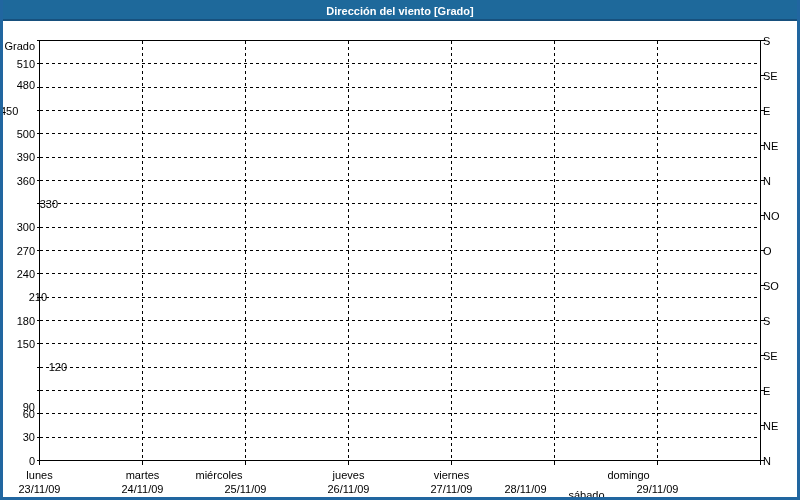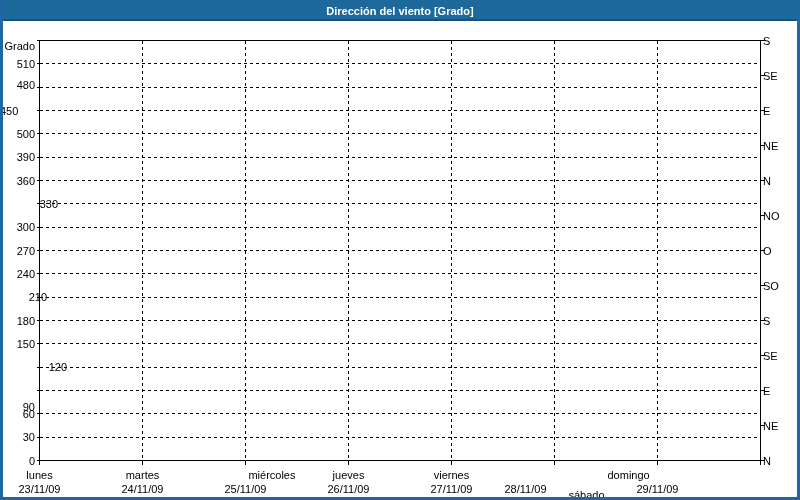--- a/index.html
+++ b/index.html
@@ -145,21 +145,21 @@
       <div class="lbl" style="left: 763px; top: 208.5px;">NO</div>
       <div class="lbl" style="left: 763px; top: 173.5px;">N</div>
       <div class="lbl" style="left: 763px; top: 138.5px;">NE</div>
       <div class="lbl" style="left: 763px; top: 103.5px;">E</div>
       <div class="lbl" style="left: 763px; top: 68.5px;">SE</div>
       <div class="lbl" style="left: 763px; top: 33.5px;">S</div>
       <div class="lbl" style="left: -10.5px; top: 468px; width: 100px; text-align: center;">lunes</div>
       <div class="lbl" style="left: -10.5px; top: 482px; width: 100px; text-align: center;">23/11/09</div>
       <div class="lbl" style="left: 92.5px; top: 468px; width: 100px; text-align: center;">martes</div>
       <div class="lbl" style="left: 92.5px; top: 482px; width: 100px; text-align: center;">24/11/09</div>
-      <div class="lbl" style="left: 195.5px; top: 468px; width: 100px; text-align: right;">miércoles</div>
+      <div class="lbl" style="left: 195.5px; top: 468px; width: 100px; text-align: left;">miércoles</div>
       <div class="lbl" style="left: 195.5px; top: 482px; width: 100px; text-align: center;">25/11/09</div>
       <div class="lbl" style="left: 298.5px; top: 468px; width: 100px; text-align: center;">jueves</div>
       <div class="lbl" style="left: 298.5px; top: 482px; width: 100px; text-align: center;">26/11/09</div>
       <div class="lbl" style="left: 401.5px; top: 468px; width: 100px; text-align: center;">viernes</div>
       <div class="lbl" style="left: 401.5px; top: 482px; width: 100px; text-align: center;">27/11/09</div>
       <div class="lbl" style="left: 504.5px; top: 468px; width: 100px; text-align: right; margin-top: 20px;">sábado</div>
       <div class="lbl" style="left: 504.5px; top: 482px; width: 100px; text-align: left;">28/11/09</div>
       <div class="lbl" style="left: 607.5px; top: 468px; width: 100px; ">domingo</div>
       <div class="lbl" style="left: 607.5px; top: 482px; width: 100px; text-align: center;">29/11/09</div>
     </div>

